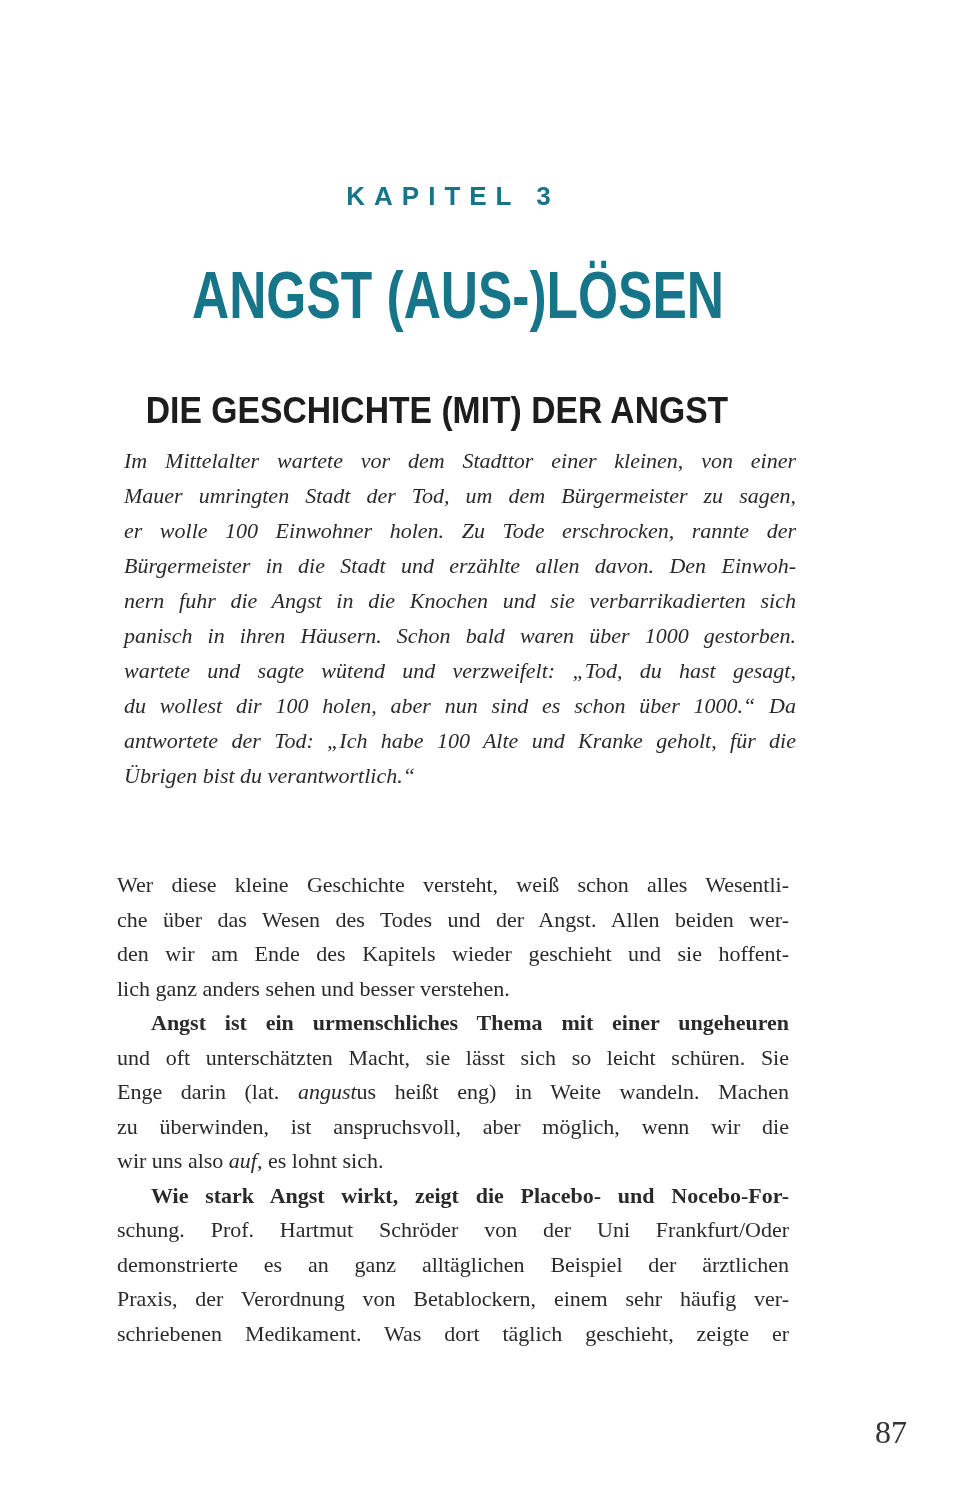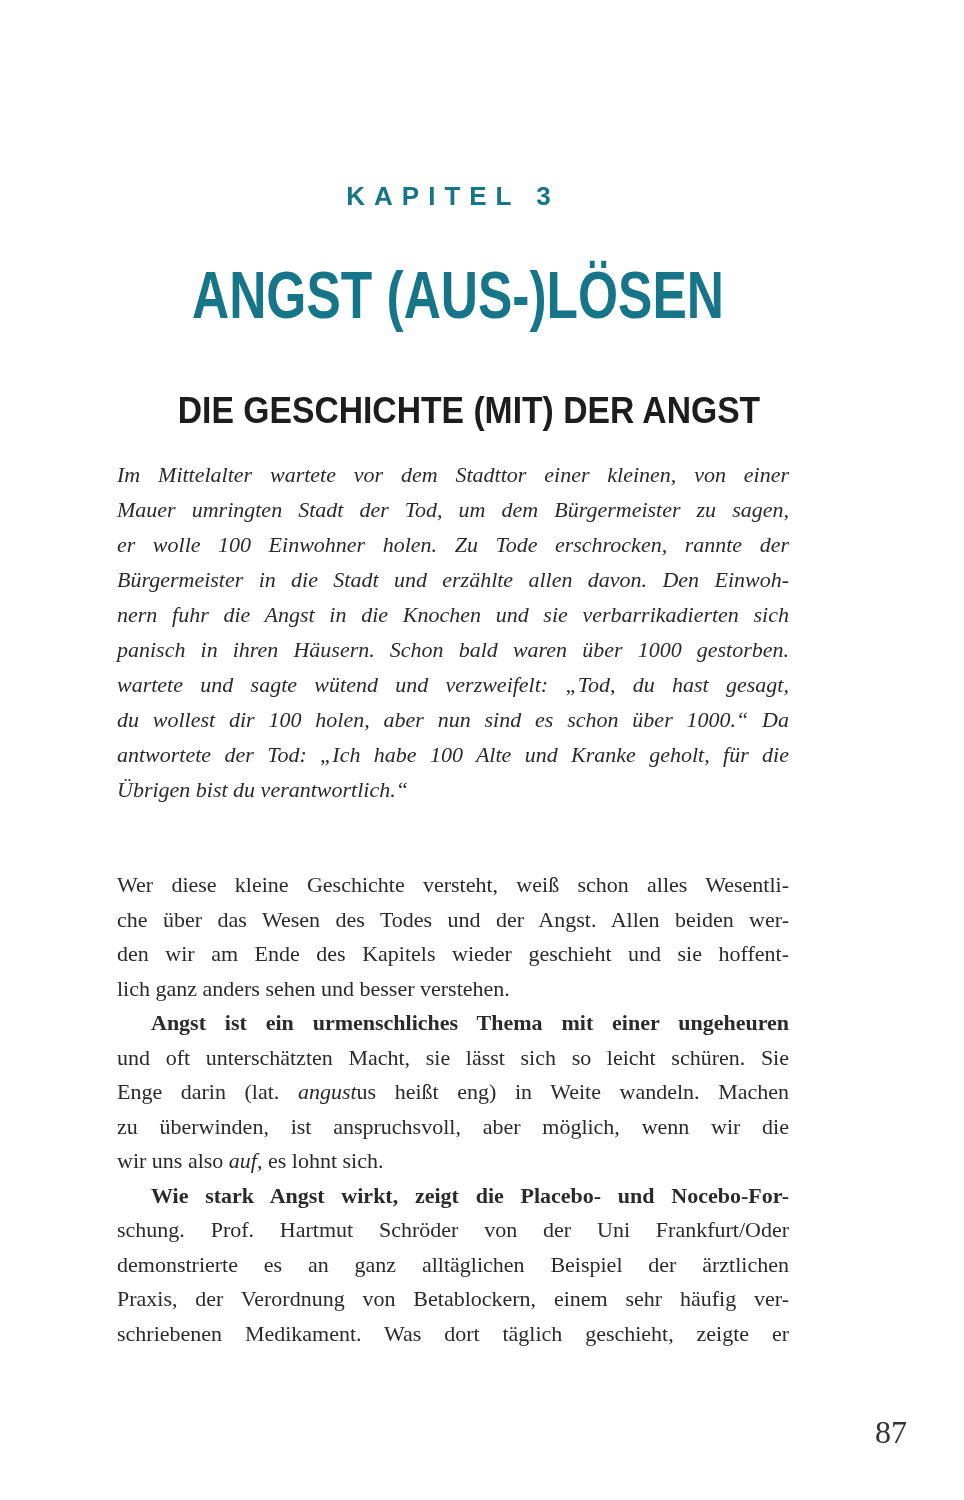--- a/index.html
+++ b/index.html
@@ -30,35 +30,35 @@
     transform: scaleX(0.78);
     transform-origin: center;
     font-family: "Liberation Sans", sans-serif;
     font-weight: 700;
     font-size: 66px;
     line-height: 74px;
     letter-spacing: 0px;
     color: #167589;
     white-space: nowrap;
   }
-  #section-heading-wrap { top: 391px; text-align: right; }
+  #section-heading-wrap { top: 391px; text-align: left; }
   #section-heading-wrap .scale {
     display: inline-block;
     transform: scaleX(0.91);
     transform-origin: center;
     font-family: "Liberation Sans", sans-serif;
     font-weight: 700;
     font-size: 37px;
     line-height: 40px;
     color: #1d1d1d;
     white-space: nowrap;
   }
 
   .para { font-size: 22px; }
-  #story-para { top: 457px; line-height: 35px; }
+  #story-para { top: 443px; line-height: 35px; margin-left: 7px; }
   #story-para .line { font-style: italic; }
   #body-paras { top: 868px; line-height: 34.5px; }
 
   .line {
     text-align: justify;
     text-align-last: justify;
   }
   .line.flush { text-align-last: left; }
   .line.indent { text-indent: 34px; font-weight: bold; }
   .em-it { font-style: italic; }

